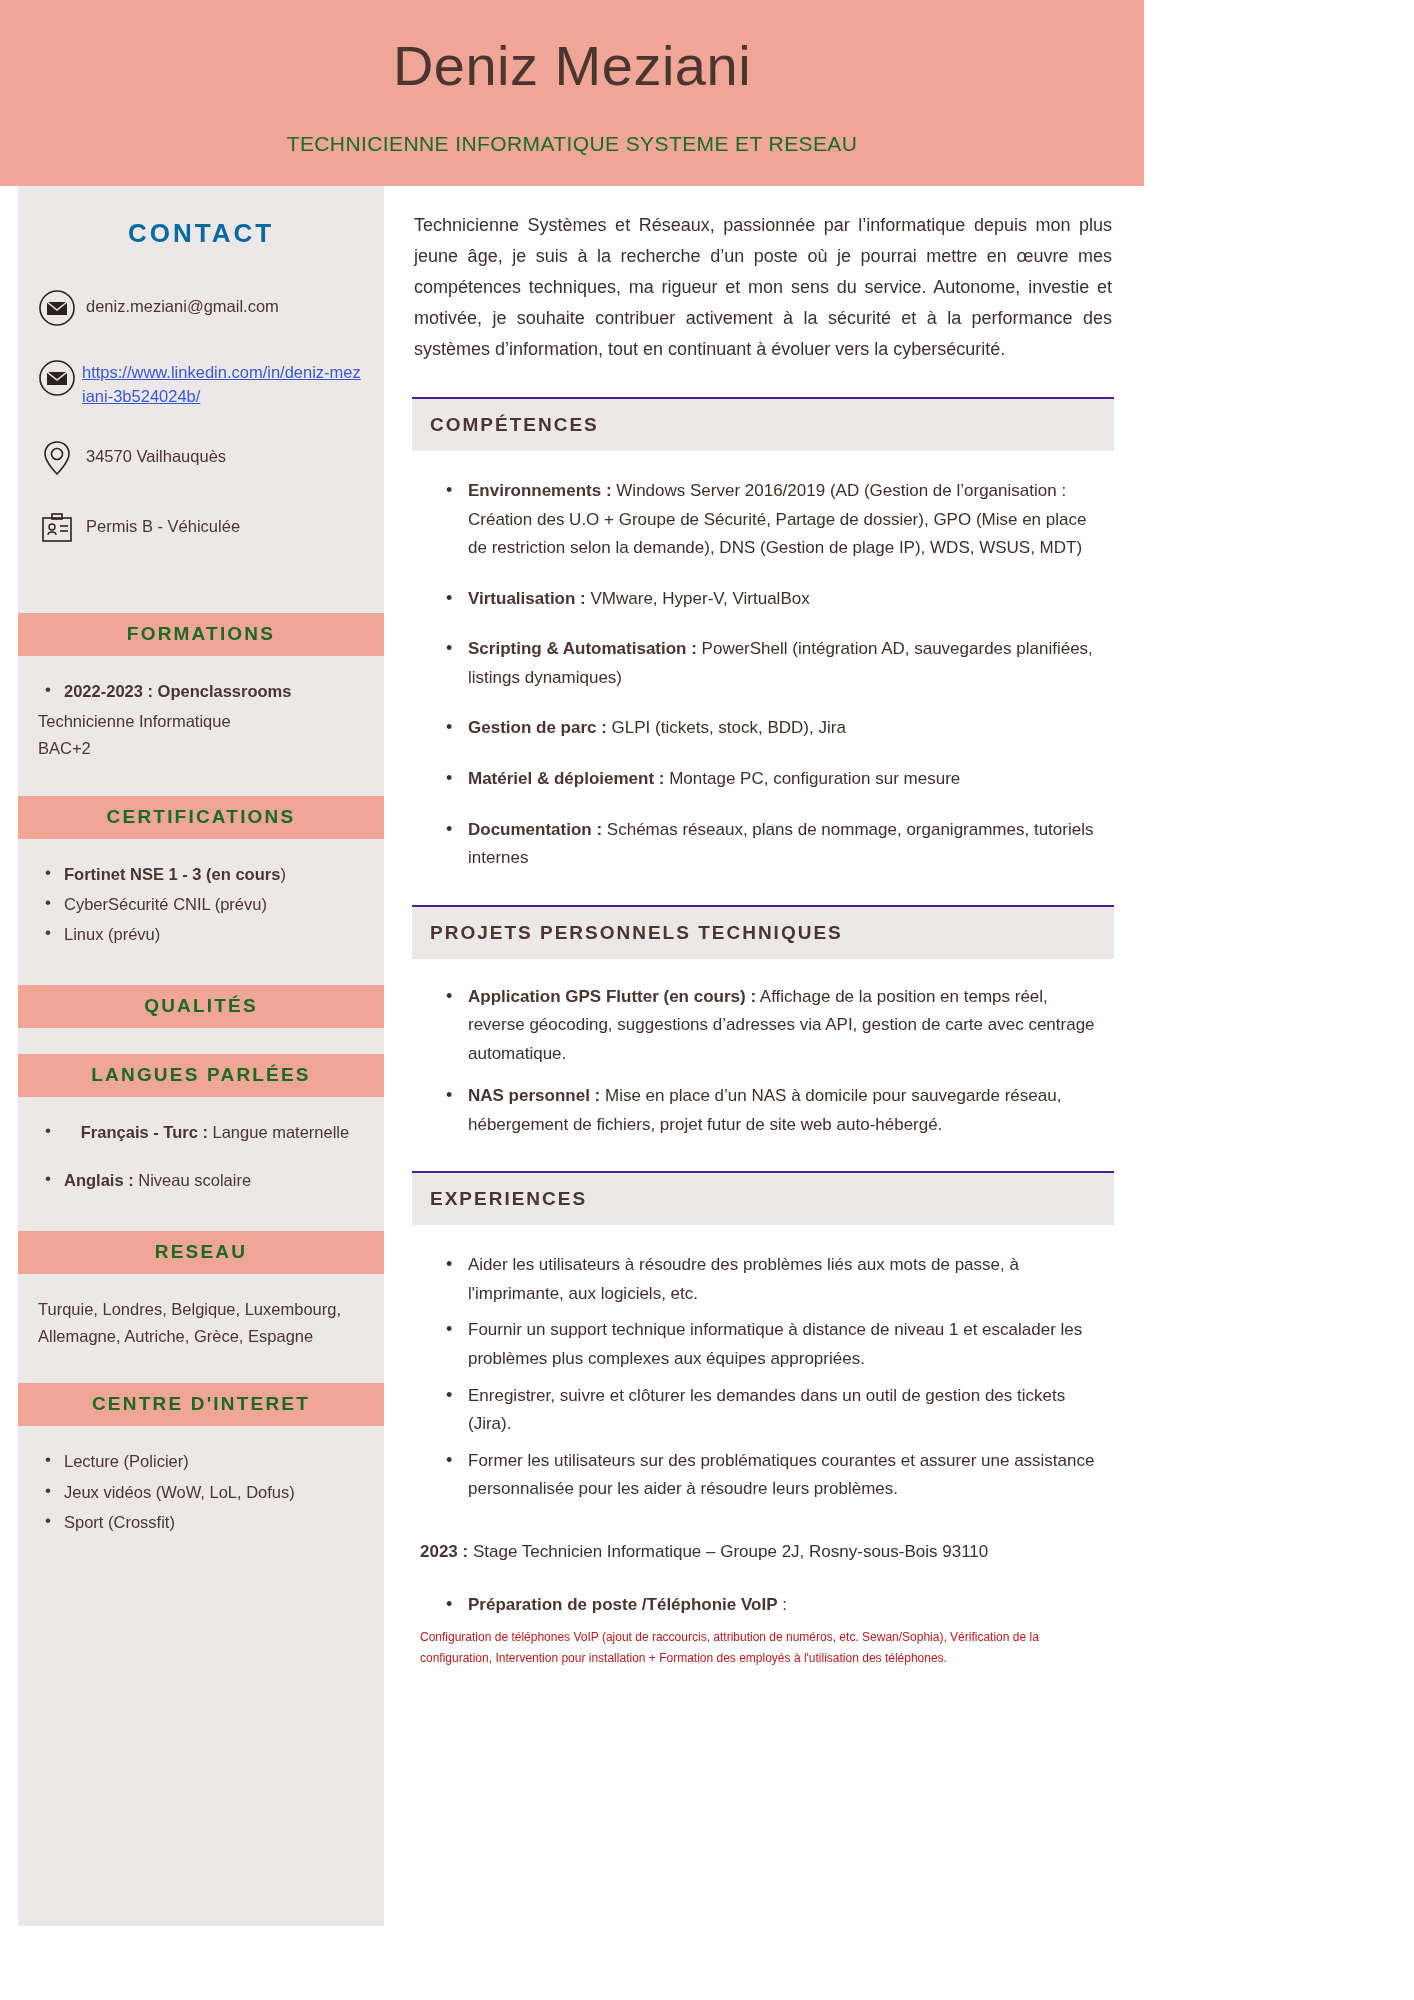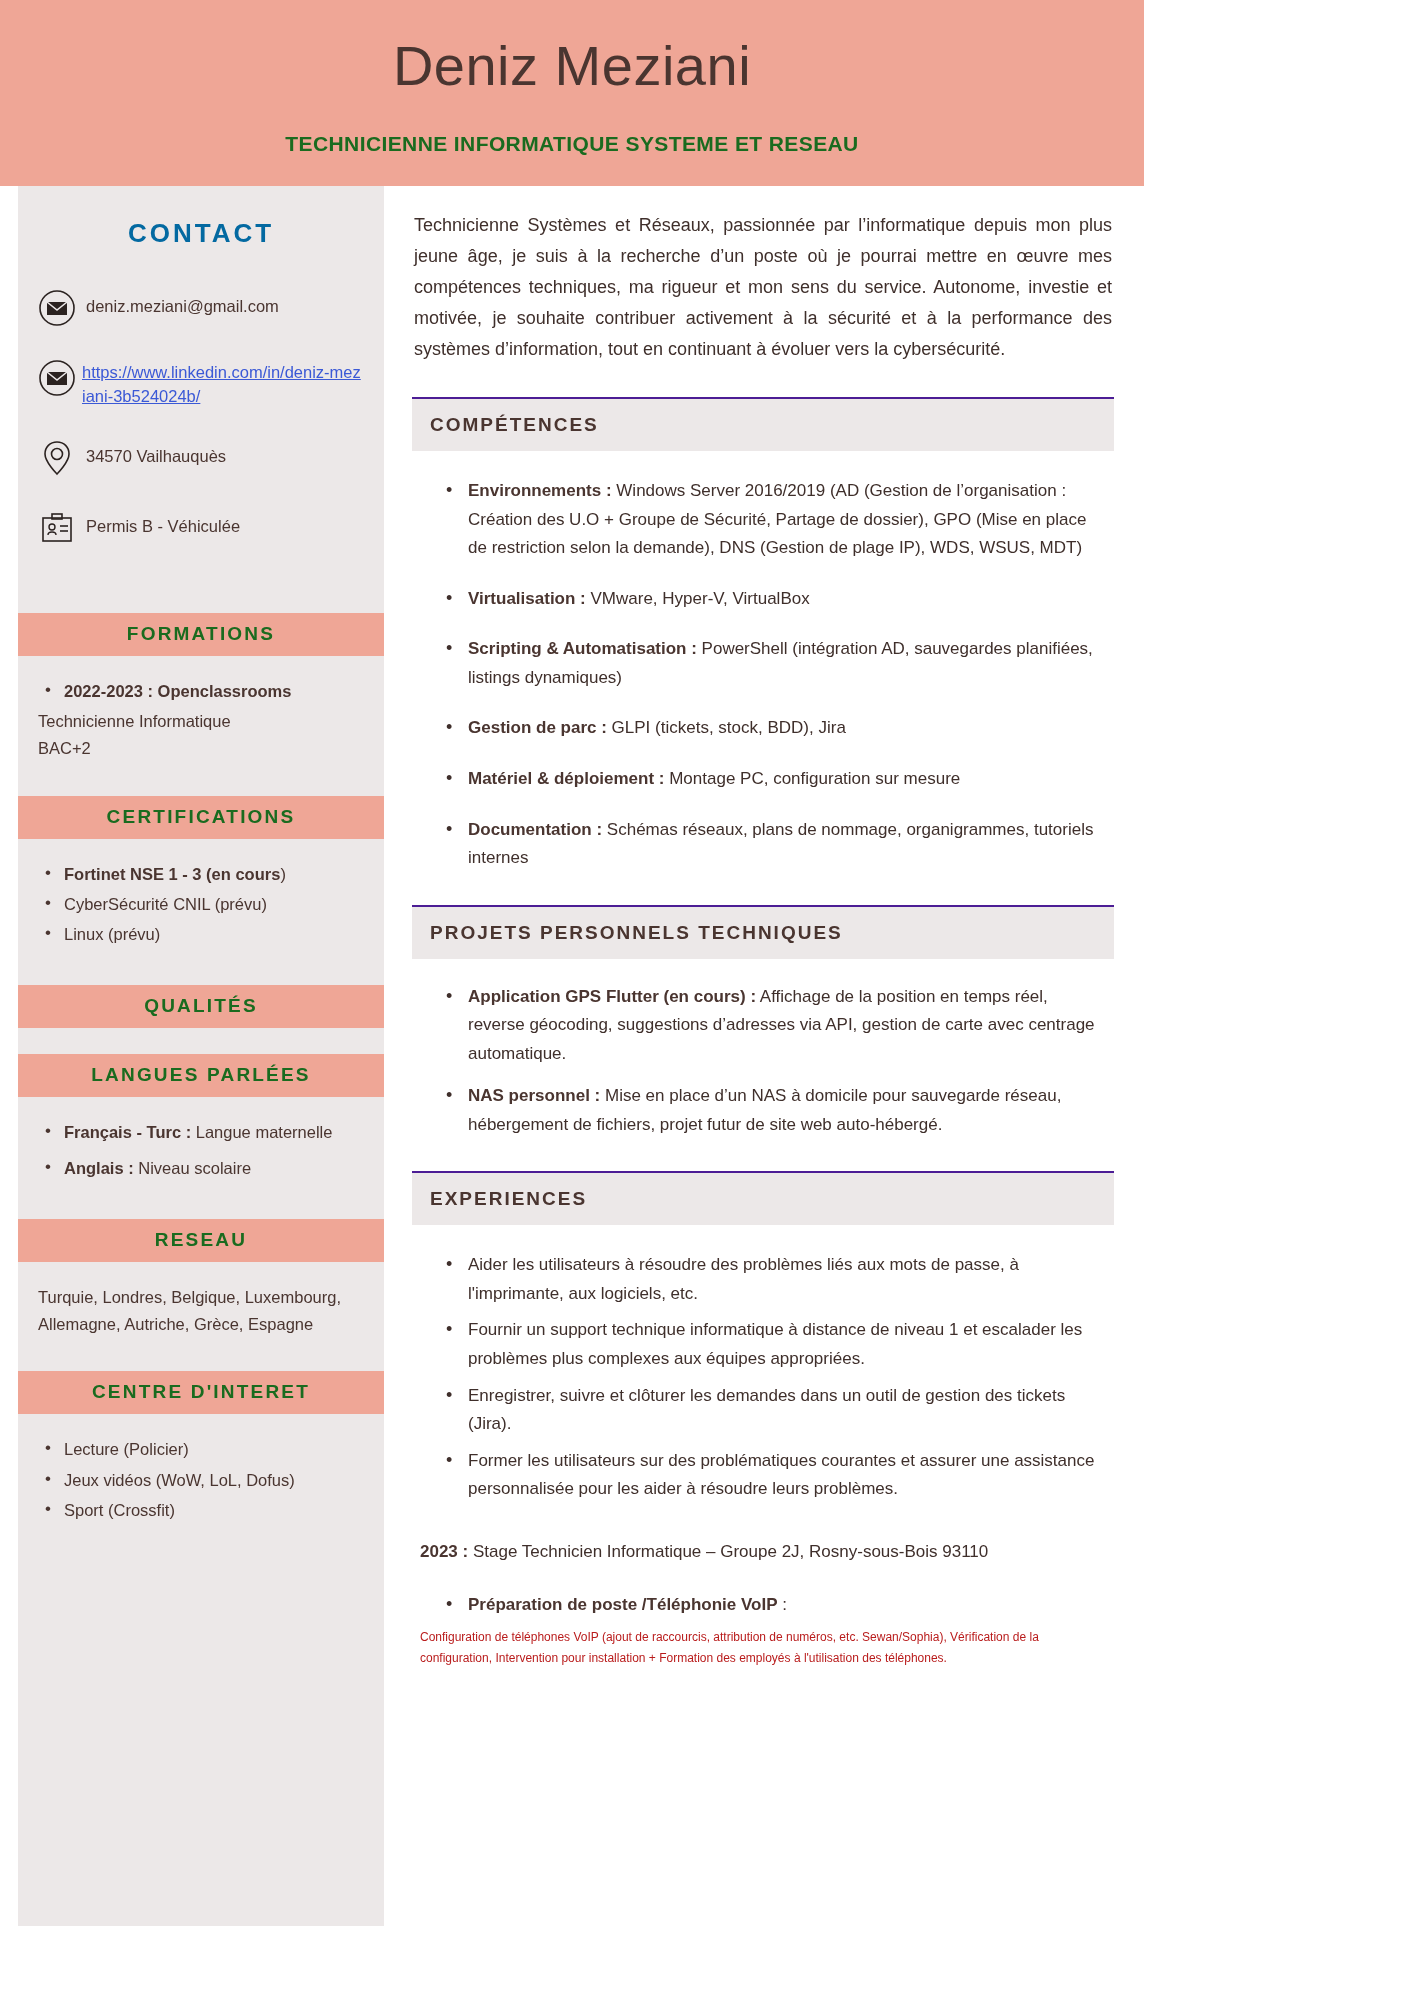--- a/index.html
+++ b/index.html
@@ -24,21 +24,21 @@
   .header-name {
     font-size: 56px;
     font-weight: 400;
     color: #4a3530;
     letter-spacing: 0.5px;
     line-height: 1.15;
     padding: 8px 0 0 0;
   }
   .header-title {
     font-size: 21px;
-    font-weight: bold;
+    font-weight: normal;
     color: #1a6b1f;
     letter-spacing: 0.4px;
     margin-top: 34px;
   }
 
   
   .body-wrap {
     display: flex;
     align-items: flex-start;
   }
@@ -123,21 +123,21 @@
     margin-bottom: 4px;
   }
   .side-ul li::before {
     content: "•";
     position: absolute;
     left: 7px;
     top: -1px;
     font-size: 17px;
     color: #4a3530;
   }
-  .side-ul li.spaced { margin-bottom: 10px; }
+  .side-ul li.spaced { margin-bottom: 22px; text-align: center; }
   .side-plain {
     font-size: 16.5px;
     color: #4a3530;
     line-height: 1.62;
   }
   b.bold { font-weight: bold; color: #4a3530; }
 
   
   .intro {
     font-size: 18px;

